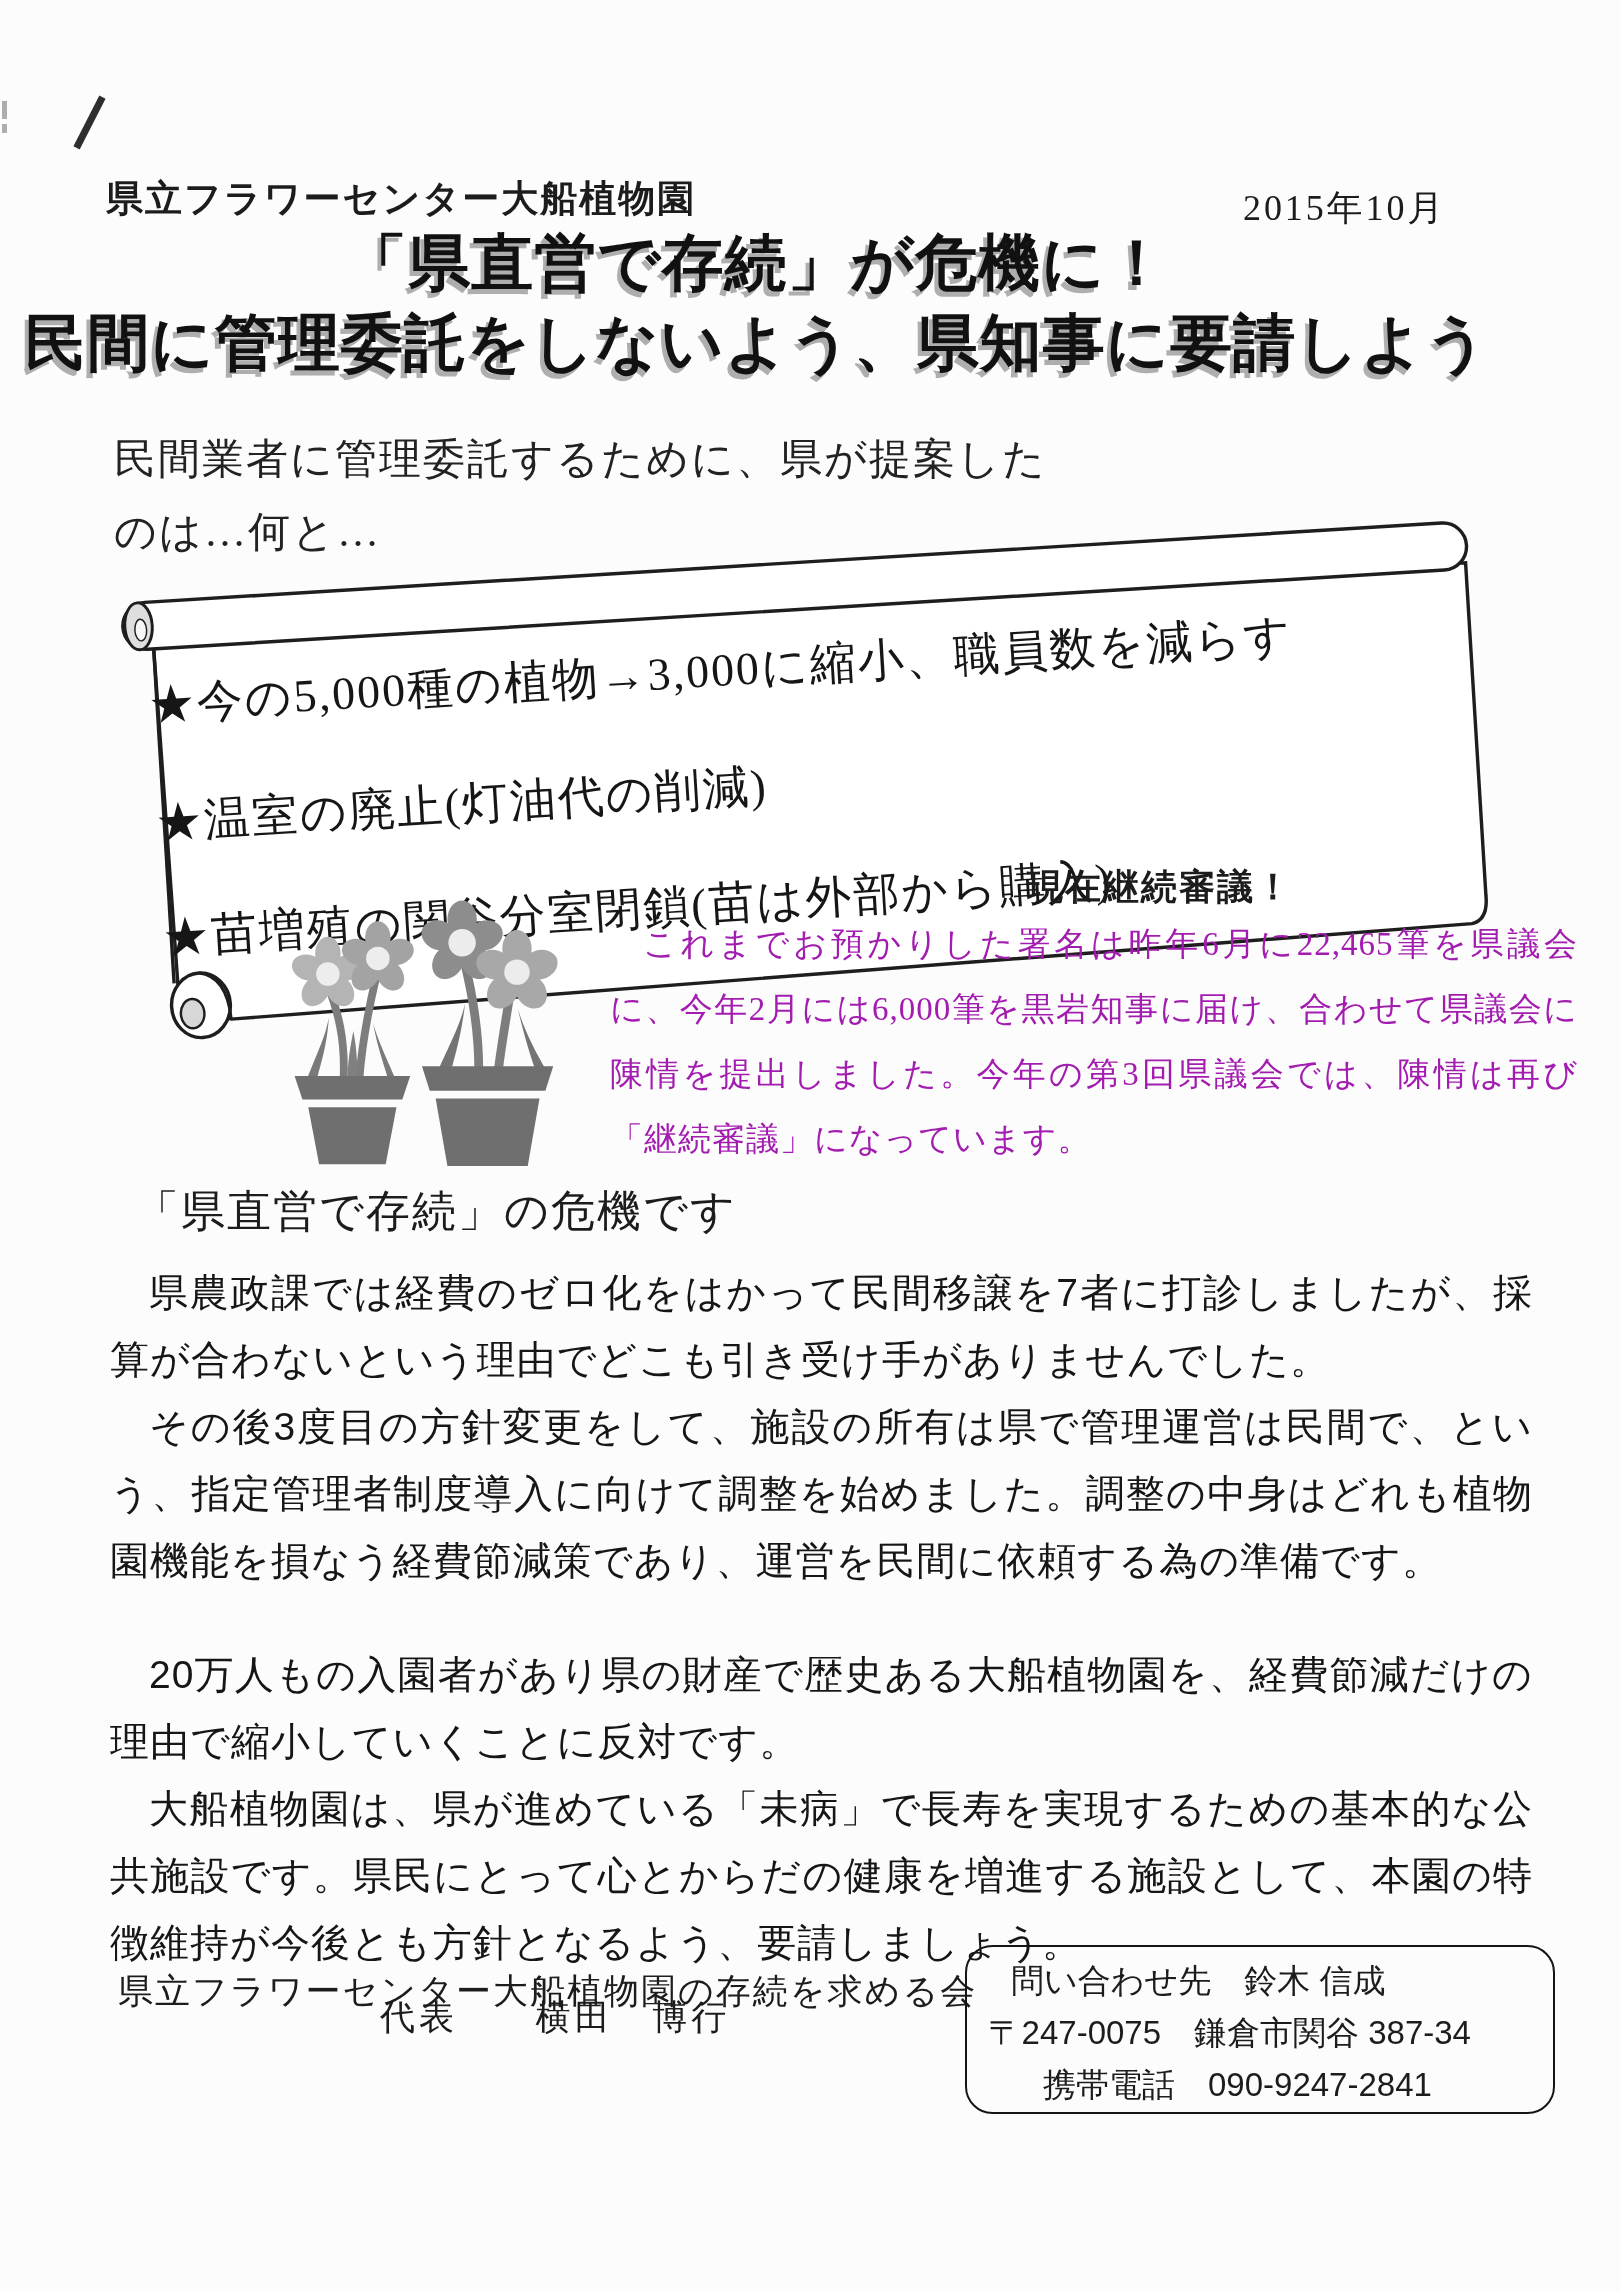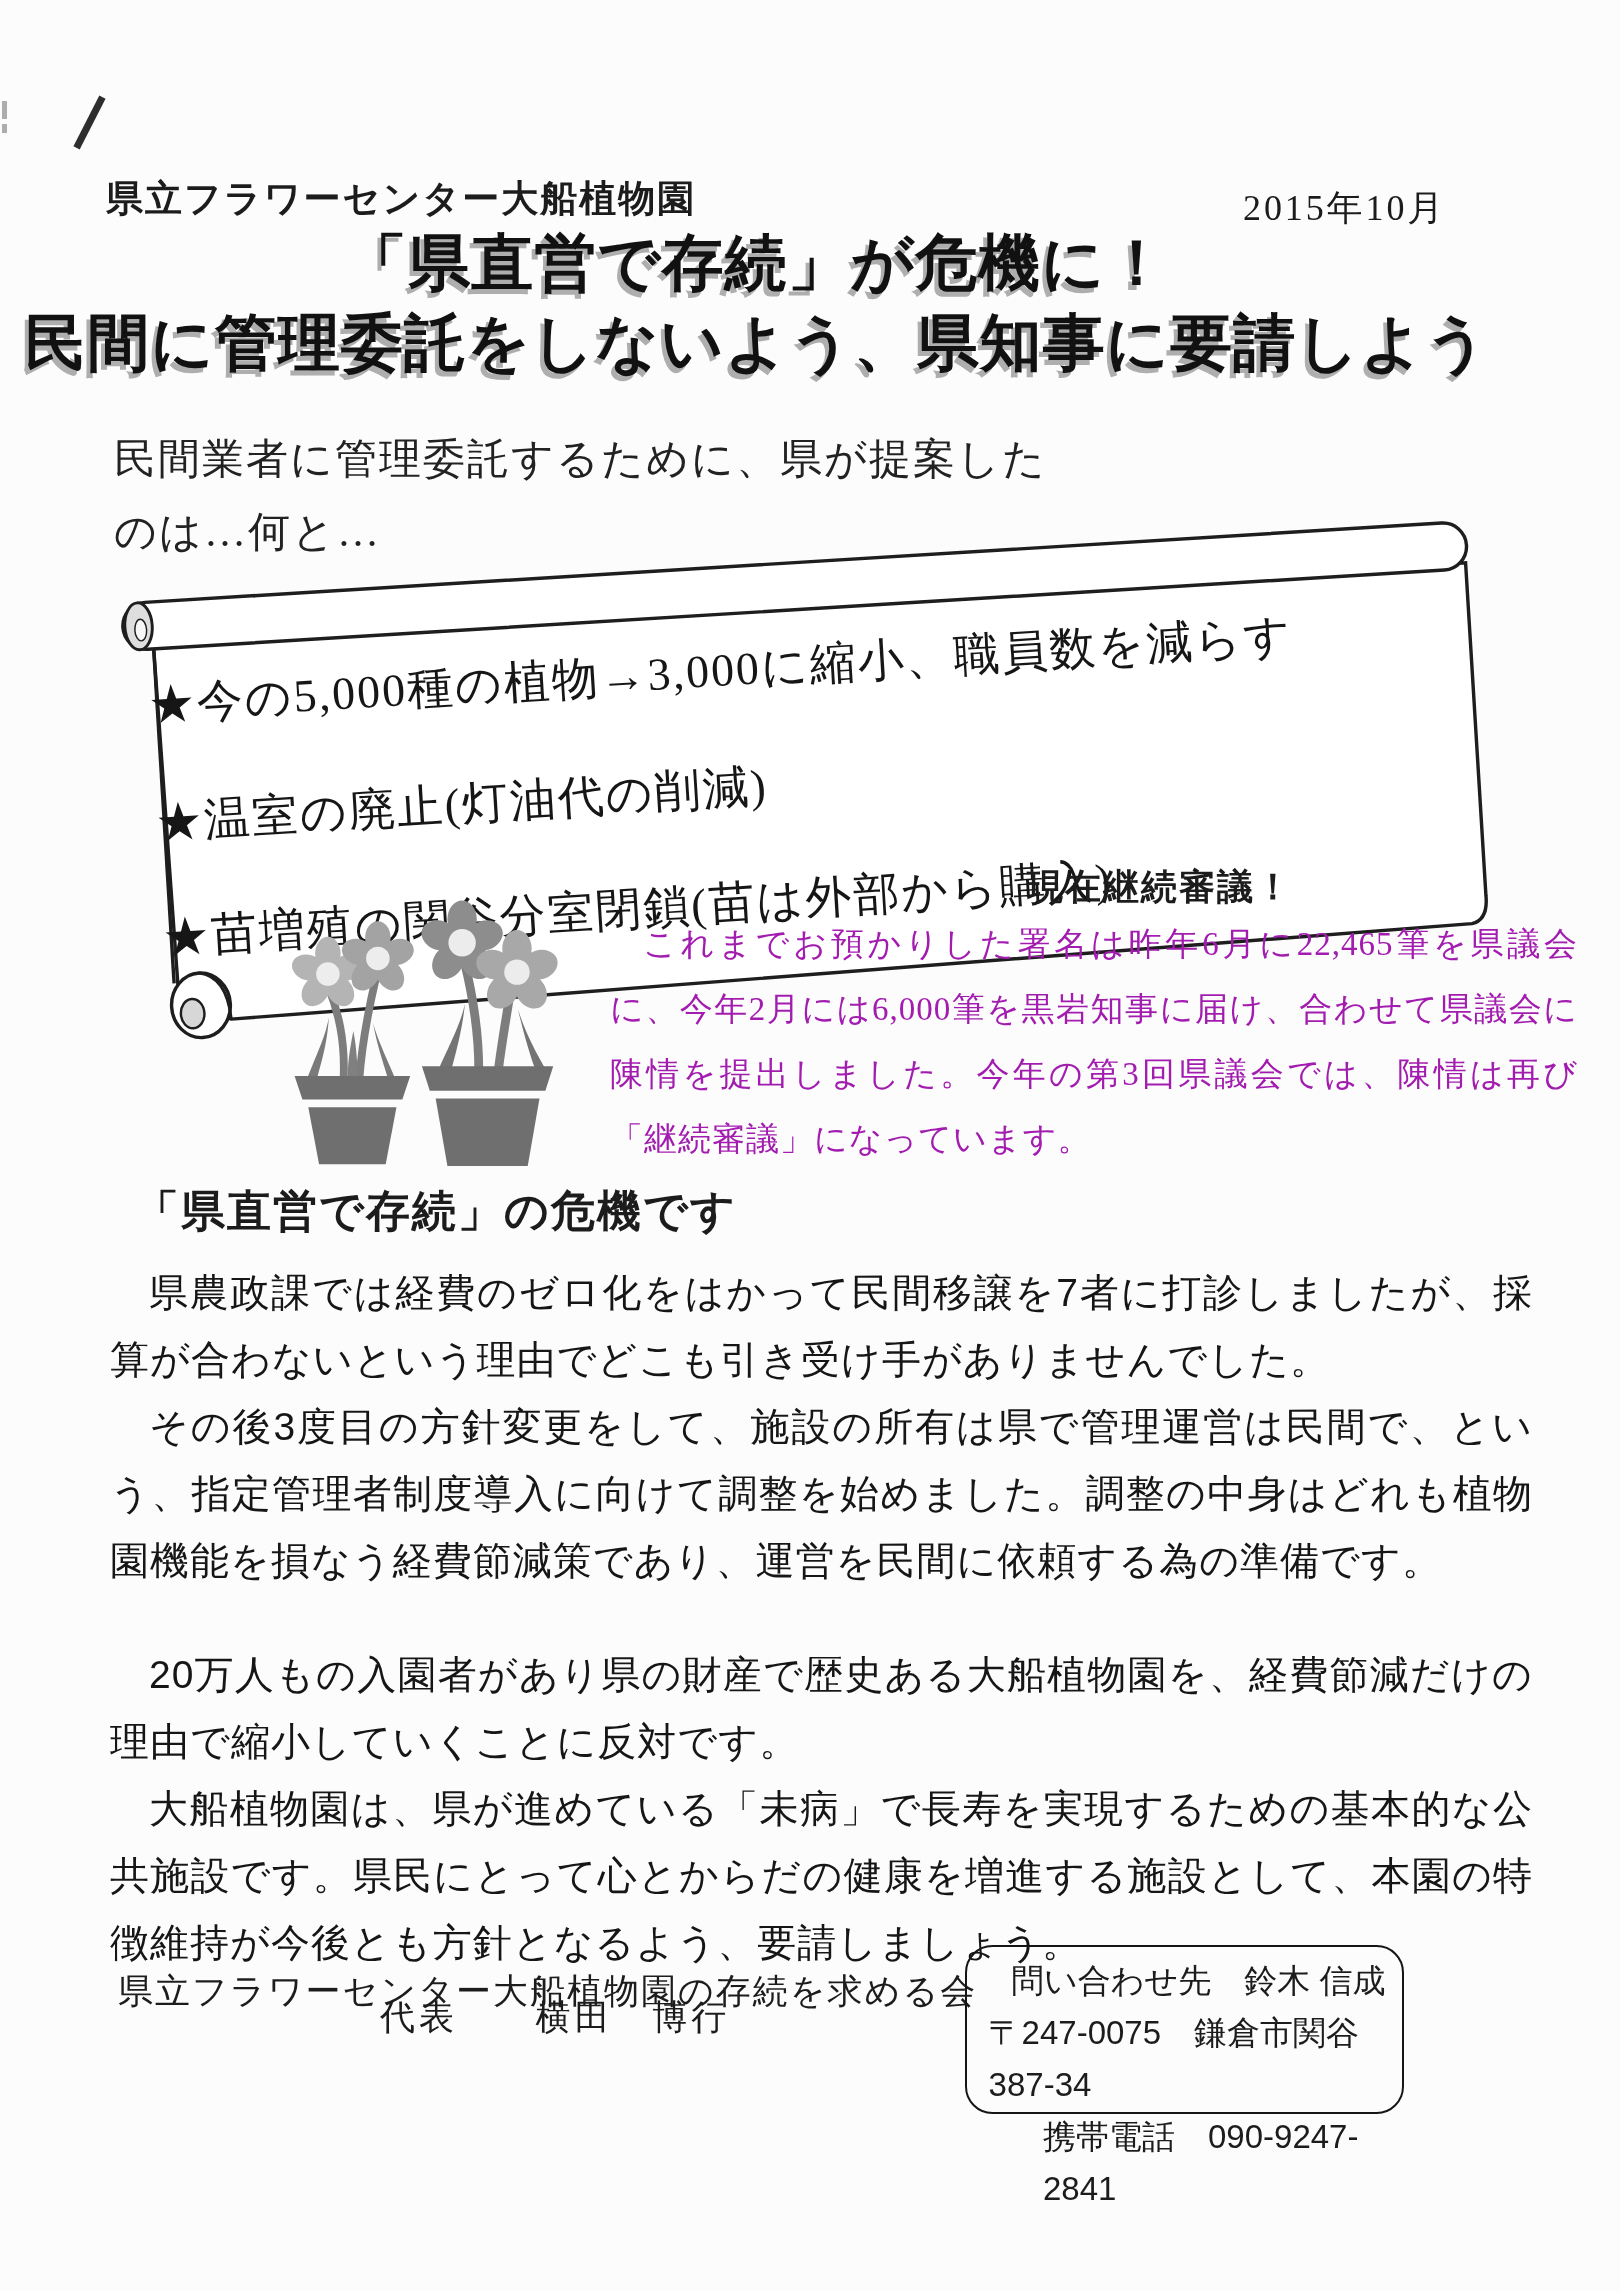--- a/index.html
+++ b/index.html
@@ -36,32 +36,32 @@
   .sl2{top:208px;}
   .sl3{top:323px;}
 
   .status-line{left:1027px;top:863px;font-size:36px;font-weight:bold;letter-spacing:2px;}
 
   .petition{left:610px;top:912px;width:968px;font-size:33px;line-height:65px;
     text-indent:1em;text-align:justify;letter-spacing:1px;color:#a21caf;}
 
   .flowers{left:267px;top:882px;}
 
-  .section-heading{left:135px;top:1182px;font-size:44px;font-weight:bold;letter-spacing:2px;}
+  .section-heading{left:135px;top:1182px;font-size:44px;font-weight:normal;letter-spacing:2px;}
 
   .body-block{left:110px;top:1259px;width:1423px;font-size:39px;line-height:67px;
     text-align:justify;letter-spacing:1px;color:#161616;}
   .body-block p{margin:0;text-indent:1em;font-weight:500;}
   .gap{height:47px;}
 
   .footer-group{left:118px;top:1968px;font-size:35px;letter-spacing:2px;font-weight:500;}
   .footer-rep{left:380px;top:1994px;font-size:35px;letter-spacing:3.9px;font-weight:500;}
 
   .contact-box{
-    left:965px;top:1945px;width:439px;height:169px;
+    left:965px;top:1945px;width:590px;height:169px;
     border:2.9px solid #151515;border-radius:27.4px;
     font-size:33px;line-height:52px;font-weight:500;
     padding-top:7.8px;box-sizing:border-box;
   }
   .contact-box .c1{margin-left:44px;}
   .contact-box .c2{margin-left:21.6px;}
   .contact-box .c3{margin-left:76px;}
 
   .artifact{background:#2e2e2e;}
   .edge-tick{background:#adadad;}

